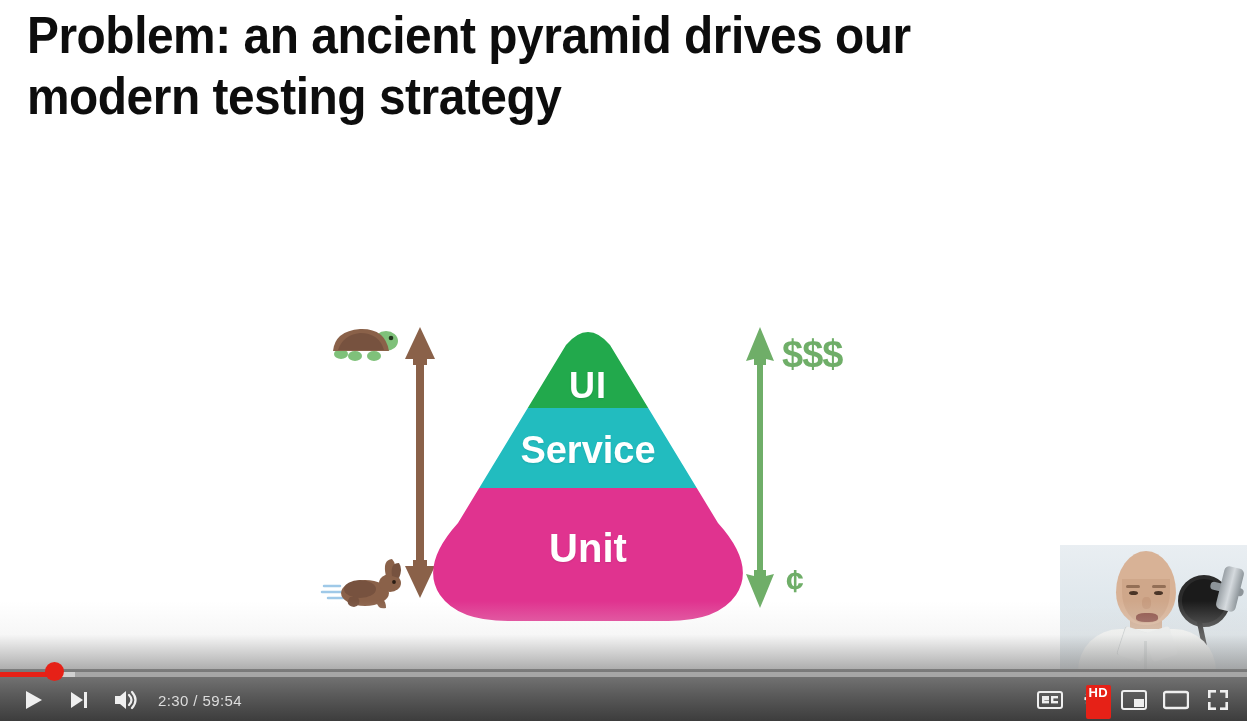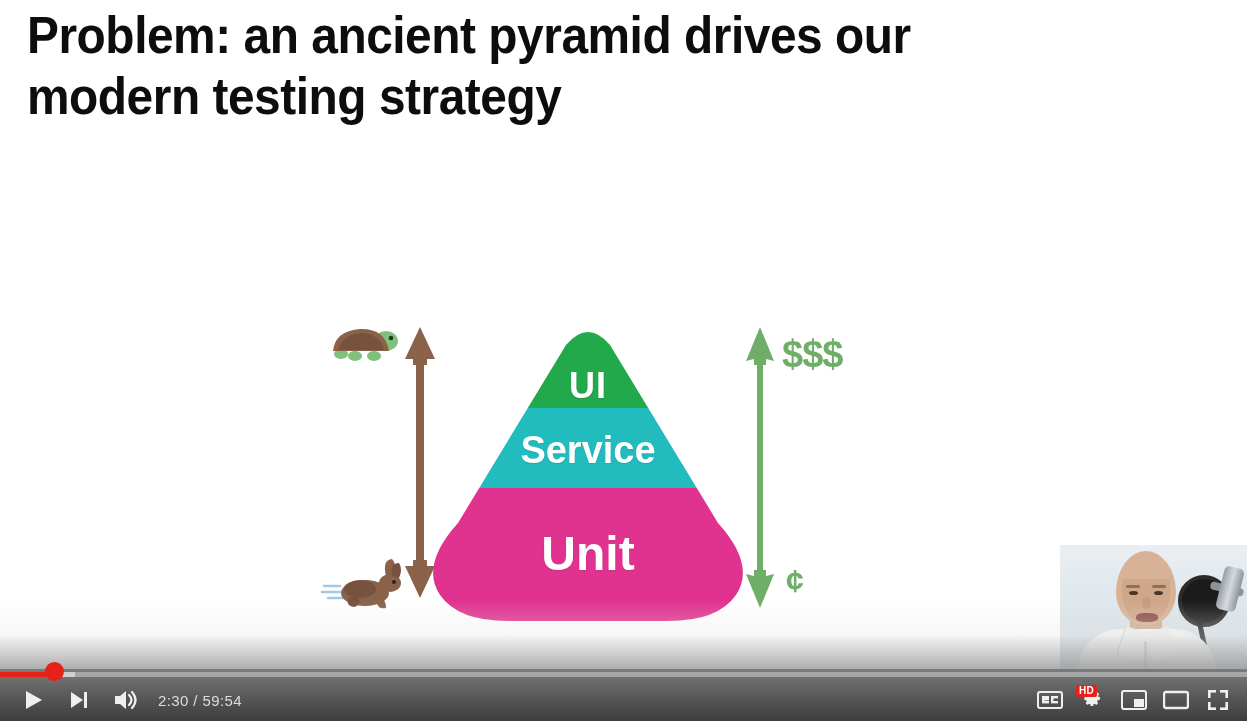--- a/index.html
+++ b/index.html
@@ -43,21 +43,21 @@
   #pyramid { position:absolute; left:118px; top:10px; width:340px; height:298px; }
   #pyramid svg { display:block; width:340px; height:298px; }
 
   .ptext {
     position:absolute; width:100%; text-align:center; color:#fff;
     font-family:"Liberation Sans", sans-serif; font-weight:bold;
     text-shadow:0 1px 2px rgba(0,0,0,.10);
   }
   #lab-ui      { top:40px;  font-size:36px; letter-spacing:1px; }
   #lab-service { top:104px; font-size:38px; letter-spacing:0px; }
-  #lab-unit    { top:201px; font-size:48px; letter-spacing:0px; }
+  #lab-unit    { top:201px; font-size:40px; letter-spacing:0px; }
 
   
   #arrow-left { position:absolute; left:100px; top:10px; width:40px; height:275px; }
   
   #arrow-right { position:absolute; left:440px; top:10px; width:40px; height:285px; }
 
   #turtle { position:absolute; left:25px; top:6px; width:76px; height:42px; }
   #rabbit { position:absolute; left:20px; top:240px; width:92px; height:56px; }
 
   #money-top {
@@ -166,23 +166,23 @@
     color:#dcdcdc; font-size:15px; font-family:"Liberation Sans", sans-serif;
     margin-left:10px; letter-spacing:0.4px; white-space:nowrap;
     display:flex; align-items:center; height:42px;
   }
   #ctl-right {
     position:absolute; right:8px; bottom:0; height:42px;
     display:flex; align-items:center;
   }
   .ctl-r { width:42px; height:42px; display:flex; align-items:center; justify-content:center; position:relative; }
   #hd-badge {
-    position:absolute; right:16px; top:6px;
-    background:#e62117; color:#fff; font-size:10px; font-weight:bold;
-    padding:1px 3px 0 3px; border-radius:2px; line-height:1.05;
+    position:absolute; right:2px; top:6px;
+    background:#e62117; color:#fff; font-size:13px; font-weight:bold;
+    padding:1px 3px 19px 3px; border-radius:2px; line-height:1.05;
     font-family:"Liberation Sans", sans-serif; letter-spacing:0.3px;
   }
 </style>
 </head>
 <body>
 
 <div id="stage">
 
   <div id="slide">
 

